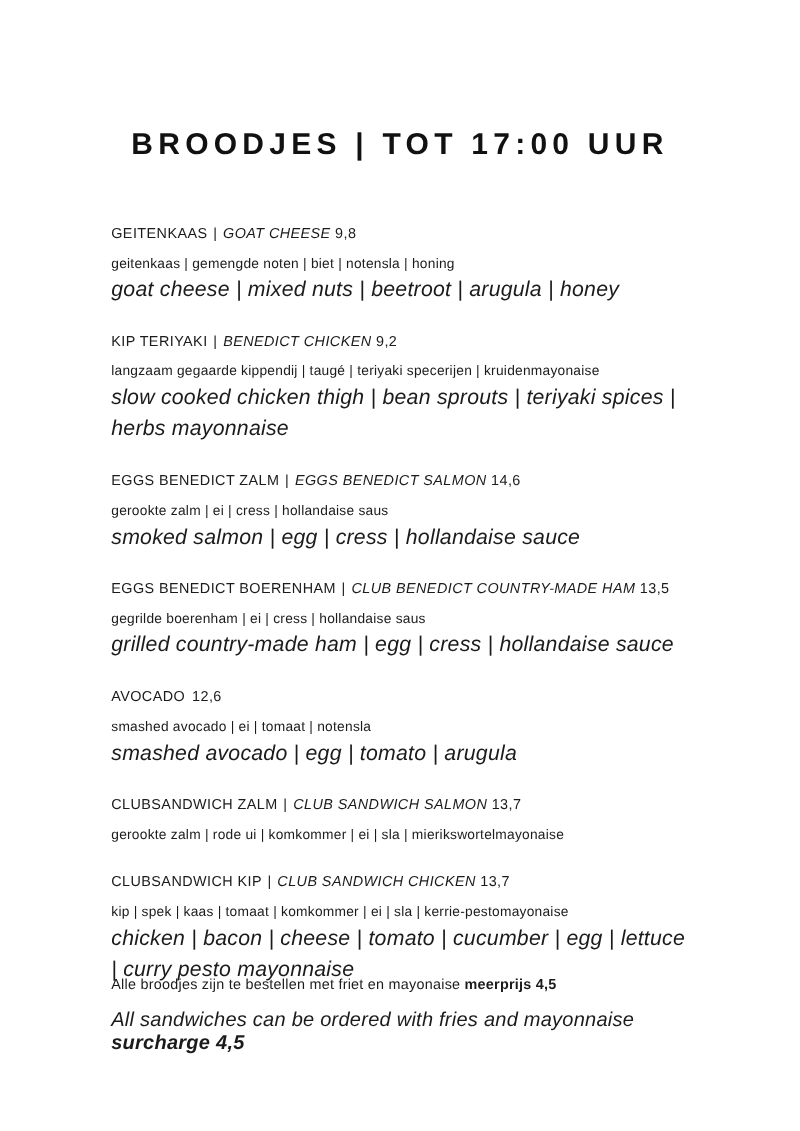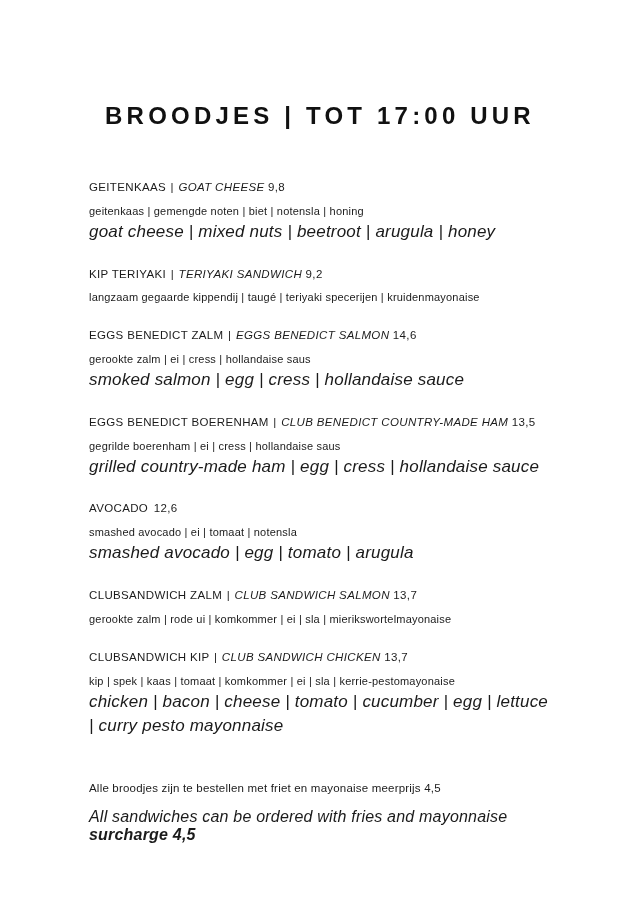--- a/index.html
+++ b/index.html
@@ -82,21 +82,21 @@
     top: 782px;
     width: 470px;
   }
   .footer-nl {
     font-size: 11.5px;
     letter-spacing: 0.2px;
     color: #1b1b1b;
     margin-bottom: 14px;
   }
   .footer-nl .strong {
-    font-weight: normal;
+    font-weight: bold;
   }
   .footer-en {
     font-size: 16px;
     letter-spacing: 0.2px;
     font-style: italic;
     color: #1b1b1b;
   }
   .footer-en .strong {
     font-weight: bold;
   }
@@ -118,24 +118,25 @@
         <span class="price">9,8</span>
       </div>
       <div class="desc-nl">geitenkaas | gemengde noten | biet | notensla | honing</div>
       <div class="desc-en">goat cheese | mixed nuts | beetroot | arugula | honey</div>
     </div>
 
     <div class="item">
       <div class="item-head">
         <span class="nl">KIP TERIYAKI</span>
         <span class="sep">|</span>
-        <span class="en">TERIYAKI SANDWICH</span>
+        <span class="en">BENEDICT CHICKEN</span>
         <span class="price">9,2</span>
       </div>
       <div class="desc-nl">langzaam gegaarde kippendij | taugé | teriyaki specerijen | kruidenmayonaise</div>
+      <div class="desc-en">slow cooked chicken thigh | bean sprouts | teriyaki spices | herbs mayonnaise</div>
     </div>
 
     <div class="item">
       <div class="item-head">
         <span class="nl">EGGS BENEDICT ZALM</span>
         <span class="sep">|</span>
         <span class="en">EGGS BENEDICT SALMON</span>
         <span class="price">14,6</span>
       </div>
       <div class="desc-nl">gerookte zalm | ei | cress | hollandaise saus</div>

